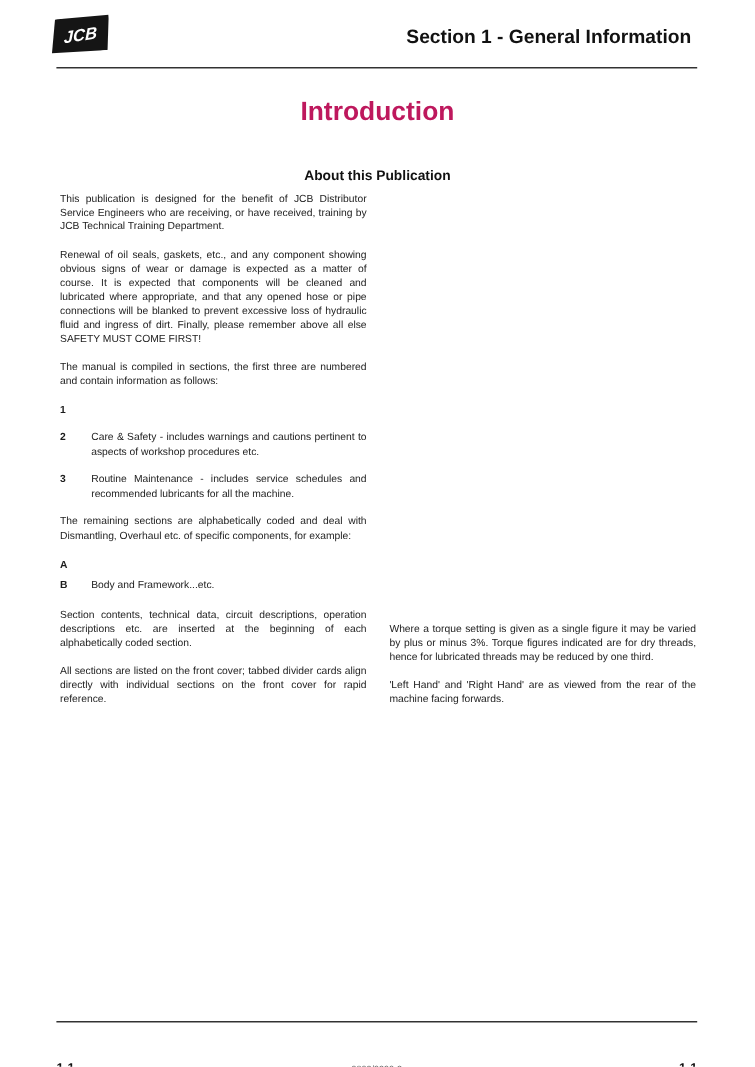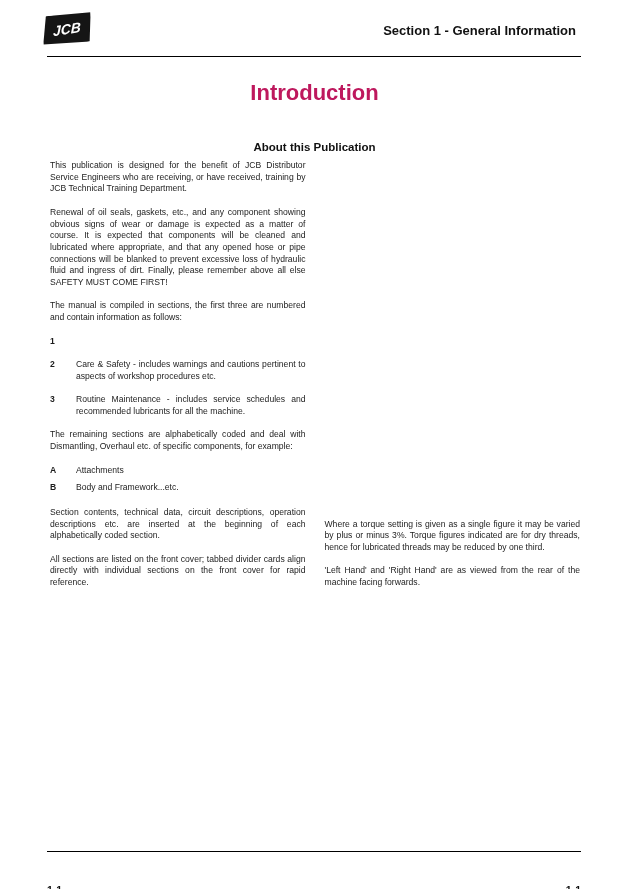--- a/index.html
+++ b/index.html
@@ -37,21 +37,21 @@
     font-weight: bold;
     font-style: italic;
     font-size: 14px;
     letter-spacing: 0px;
     transform: skewX(-6deg);
   }
   .section-title {
     position: absolute;
     top: 23px;
     right: 53px;
-    font-size: 13px;
+    font-size: 16px;
     font-weight: bold;
     color: #111;
   }
   .header-rule {
     position: absolute;
     top: 56px;
     left: 47px;
     width: 534px;
     border-top: 1.6px solid #000;
   }
@@ -168,21 +168,20 @@
     </div>
     <div class="list-item">
       <span class="list-marker">3</span>
       <span class="list-body">Routine Maintenance - includes service schedules and recommended lubricants for all the machine.</span>
     </div>
 
     <p>The remaining sections are alphabetically coded and deal with Dismantling, Overhaul etc. of specific components, for example:</p>
 
     <div class="list-item tight gap-before">
       <span class="list-marker">A</span>
-      <span class="list-body">Attachments</span>
     </div>
     <div class="list-item tight">
       <span class="list-marker">B</span>
       <span class="list-body">Body and Framework...etc.</span>
     </div>
 
     <p class="gap-before">Section contents, technical data, circuit descriptions, operation descriptions etc. are inserted at the beginning of each alphabetically coded section.</p>
     <p>All sections are listed on the front cover; tabbed divider cards align directly with individual sections on the front cover for rapid reference.</p>
   </div>
 

